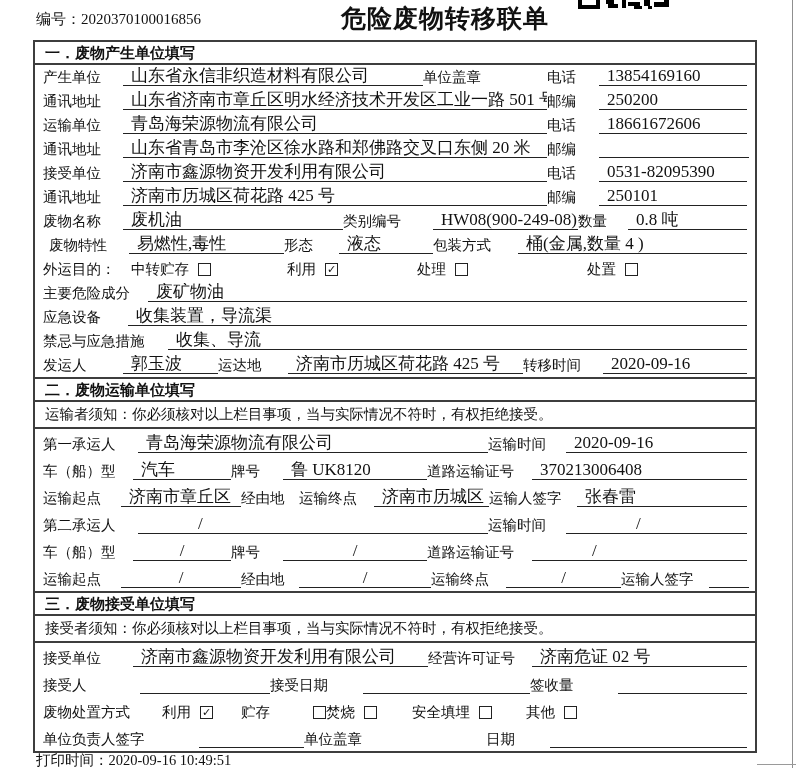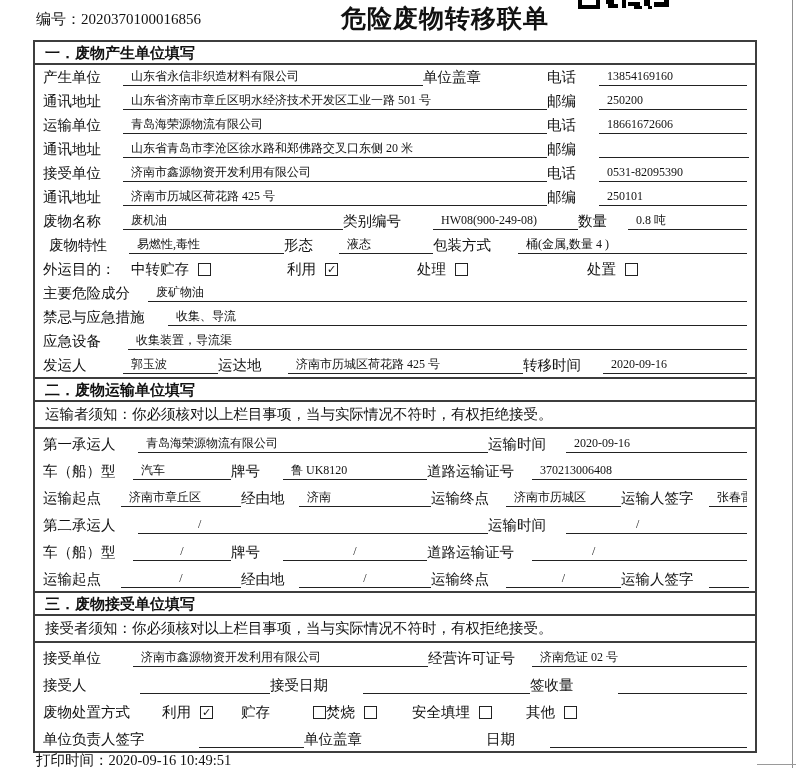--- a/index.html
+++ b/index.html
@@ -38,21 +38,21 @@
   }
   .form-row{
     display:flex;align-items:flex-end;box-sizing:border-box;
     padding:0 8px 3px 8px;white-space:nowrap;
   }
   .sec-1 .form-row{height:24px;}
   .sec-2 .form-row{height:27px;}
   .sec-3 .form-row{height:27px;}
   .cell-label{flex:none;font-size:14.5px;line-height:18px;overflow:hidden;}
   .cell-value{
-    flex:none;font-size:12px;line-height:18px;box-sizing:border-box;
+    flex:none;font-size:17px;line-height:18px;box-sizing:border-box;
     border-bottom:1px solid #222;padding-left:8px;overflow:hidden;min-height:18px;
   }
   .cell-value.center{text-align:center;padding-left:0;}
   .cell-check{flex:none;display:flex;align-items:center;font-size:14.5px;line-height:18px;}
   .ck-box{
     width:11px;height:11px;border:1.5px solid #222;margin-left:9px;flex:none;
     display:inline-flex;align-items:center;justify-content:center;
     font-size:11px;line-height:1;font-weight:bold;
     font-family:"DejaVu Sans",sans-serif;
   }
@@ -152,26 +152,26 @@
         <span class="cell-check">
           <span>处置</span>
           <span class="ck-box"></span>
         </span>
       </div>
       <div class="form-row">
         <span class="cell-label" style="width: 105px;">主要危险成分</span>
         <span class="cell-value" style="flex: 1 1 0%;">废矿物油</span>
       </div>
       <div class="form-row">
+        <span class="cell-label" style="width: 85px;">应急设备</span>
+        <span class="cell-value" style="flex: 1 1 0%;">收集装置，导流渠</span>
+      </div>
+      <div class="form-row">
         <span class="cell-label" style="width: 125px;">禁忌与应急措施</span>
         <span class="cell-value" style="flex: 1 1 0%;">收集、导流</span>
-      </div>
-      <div class="form-row">
-        <span class="cell-label" style="width: 85px;">应急设备</span>
-        <span class="cell-value" style="flex: 1 1 0%;">收集装置，导流渠</span>
       </div>
       <div class="form-row">
         <span class="cell-label" style="width: 80px;">发运人</span>
         <span class="cell-value" style="width: 95px;">郭玉波</span>
         <span class="cell-label" style="width: 70px;">运达地</span>
         <span class="cell-value" style="width: 235px;">济南市历城区荷花路 425 号</span>
         <span class="cell-label" style="width: 80px;">转移时间</span>
         <span class="cell-value" style="flex: 1 1 0%;">2020-09-16</span>
       </div>
     </div>
@@ -189,21 +189,20 @@
         <span class="cell-value" style="width: 98px;">汽车</span>
         <span class="cell-label" style="width: 52px;">牌号</span>
         <span class="cell-value" style="width: 144px;">鲁 UK8120</span>
         <span class="cell-label" style="width: 105px;">道路运输证号</span>
         <span class="cell-value" style="flex: 1 1 0%;">370213006408</span>
       </div>
       <div class="form-row">
         <span class="cell-label" style="width: 78px;">运输起点</span>
         <span class="cell-value" style="width: 120px;">济南市章丘区</span>
         <span class="cell-label" style="width: 58px;">经由地</span>
-        <span class="cell-value" style="width: 132px;">济南</span>
         <span class="cell-label" style="width: 75px;">运输终点</span>
         <span class="cell-value" style="width: 115px;">济南市历城区</span>
         <span class="cell-label" style="width: 88px;">运输人签字</span>
         <span class="cell-value" style="flex: 1 1 0%;">张春雷</span>
       </div>
       <div class="form-row">
         <span class="cell-label" style="width: 95px;">第二承运人</span>
         <span class="cell-value" style="padding-left: 60px; width: 350px;">/</span>
         <span class="cell-label" style="width: 78px;">运输时间</span>
         <span class="cell-value" style="padding-left: 70px; flex: 1 1 0%;">/</span>

